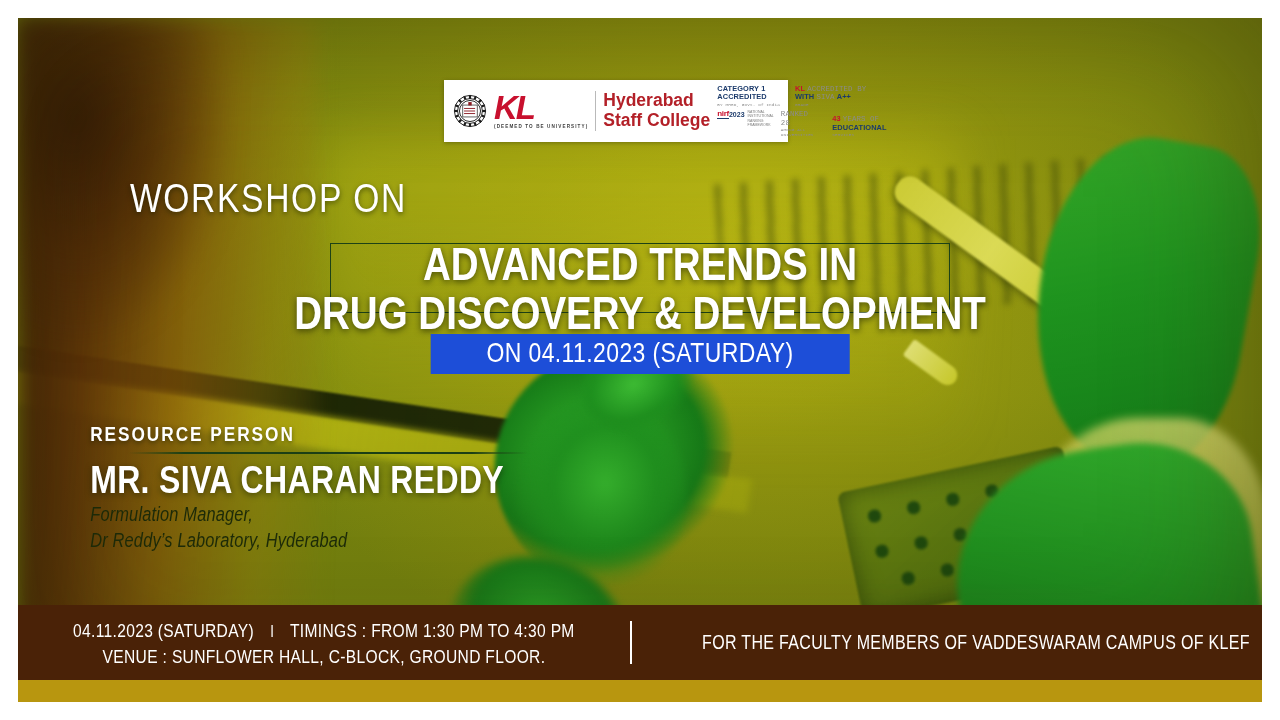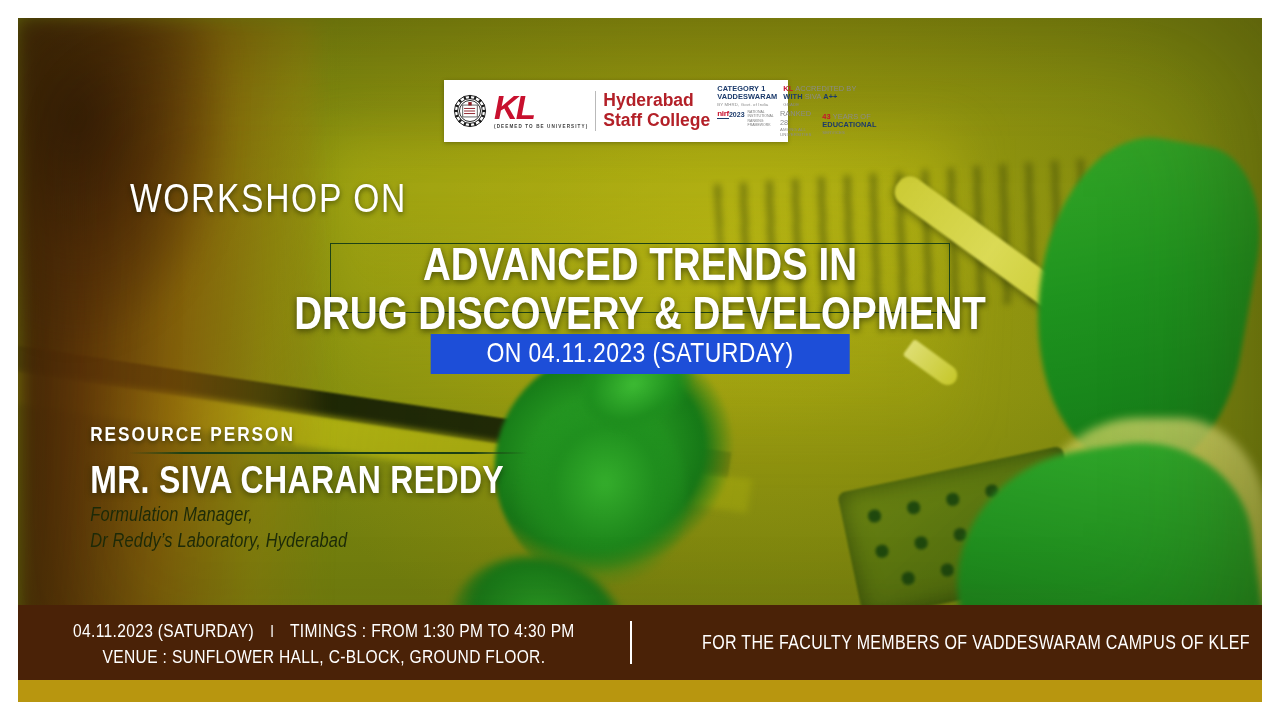--- a/index.html
+++ b/index.html
@@ -194,25 +194,25 @@
   }
   .vline{ width:1px; height:40px; background:#b9b9b9; flex:none; }
   .asc-name{
     font-weight:bold; font-size:17.5px; line-height:1.12;
     color:#b32028; white-space:nowrap;
   }
   .badges{
     margin-left:auto; display:flex; flex-direction:column;
     gap:3px; padding-right:2px;
   }
-  .badge-row{ display:flex; align-items:center; gap:6px; }
+  .badge-row{ display:flex; align-items:flex-end; gap:15px; }
   .badge{ display:flex; align-items:flex-start; gap:3px; }
   .b-blue{ color:#1b3a6b; font-weight:bold; }
   .b-red{ color:#c8102e; font-weight:bold; }
-  .b-grey{ color:#8b8b8b; }
+  .b-grey{ color:#8b8b8b;font-family:Liberation Mono, monospace; }
   .b-lg{ font-size:7.4px; line-height:1.16; letter-spacing:.1px; }
   .b-sm{ font-size:4.3px; line-height:1.2; letter-spacing:.15px; }
   .nirf{
     display:flex; flex-direction:row; align-items:center;
     line-height:1; flex:none;
   }
   .nirf-t{ font-size:8px; font-weight:bold; color:#c8102e; letter-spacing:-.3px;
            border-bottom:1px solid #1b3a6b; padding-bottom:.5px;}
   .nirf-y{ font-size:7px; font-weight:bold; color:#1b3a6b; }
   .nirf-side{ font-size:3.5px; color:#7b7b7b; line-height:1.25; width:34px; }
@@ -392,21 +392,21 @@
       <div>Hyderabad</div>
       <div>Staff College</div>
     </div>
 
     <div class="badges">
 
       <div class="badge-row">
         <div class="badge">
           <div>
             <div class="b-lg b-blue">CATEGORY 1</div>
-            <div class="b-lg b-blue">VADDESWARAM</div>
+            <div class="b-lg b-blue">ACCREDITED</div>
             <div class="b-sm b-grey">BY MHRD, Govt. of India</div>
           </div>
         </div>
         <div class="badge">
           <div>
             <div class="b-lg">
               <span class="b-red">KL</span>
               <span class="b-grey">ACCREDITED BY</span>
             </div>
             <div class="b-lg">

